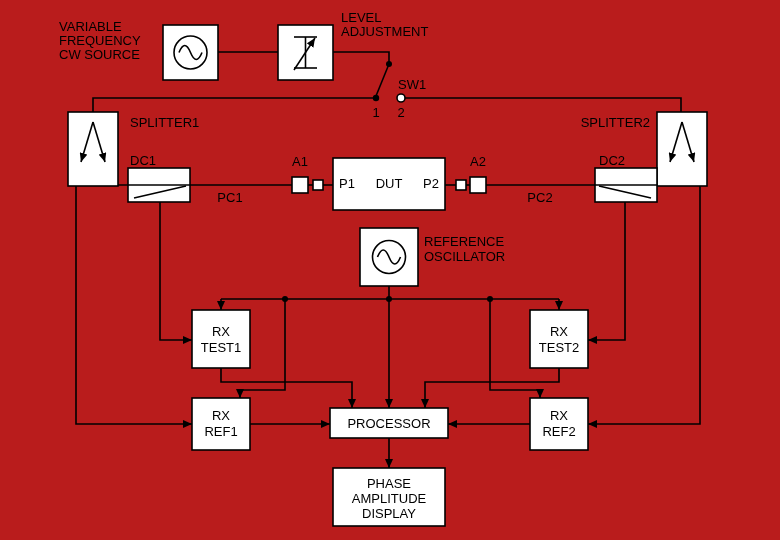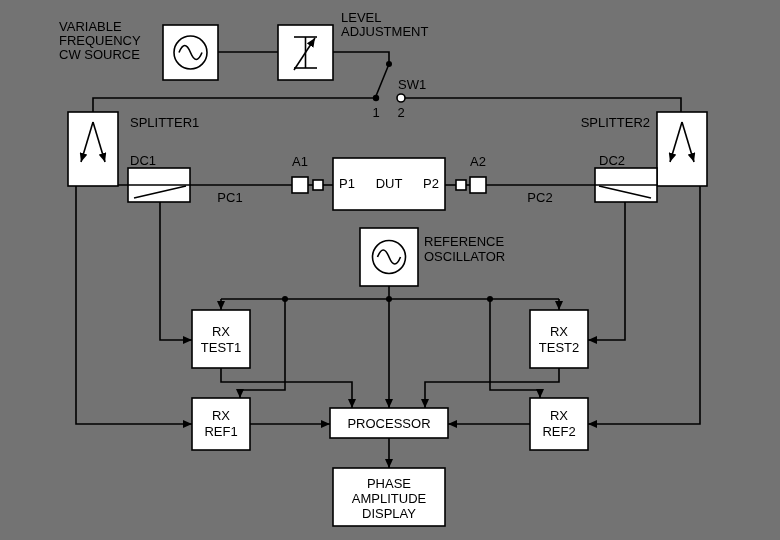--- a/index.html
+++ b/index.html
@@ -1,16 +1,16 @@
 <!DOCTYPE html>
 <html><head>
 <meta charset="utf-8">
 <style>
   html,body{margin:0;padding:0;background:#ffffff;}
-  .stage{width:780px;height:540px;background:#737373;position:relative;overflow:hidden;}
+  .stage{width:780px;height:540px;background:#b91c1c;position:relative;overflow:hidden;}
   svg{display:block;}
   svg text{font-family:"Liberation Sans","DejaVu Sans",sans-serif;font-size:13px;fill:#000000;}
   .wire{stroke:#000000;stroke-width:1.6;fill:none;}
   .box{fill:#ffffff;stroke:#000000;stroke-width:1.6;}
   .sym{stroke:#000000;stroke-width:1.6;fill:none;}
   .dot{fill:#000000;stroke:none;}
   .opendot{fill:#ffffff;stroke:#000000;stroke-width:1.6;}
   .tc{text-anchor:middle;}
   .te{text-anchor:end;}
 </style>

